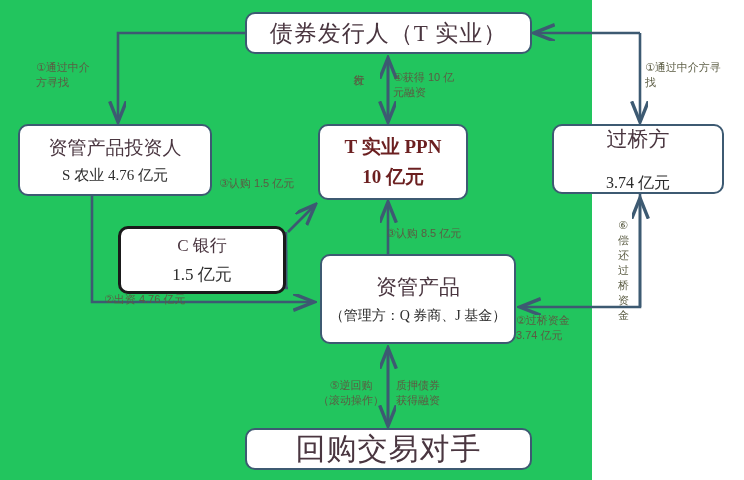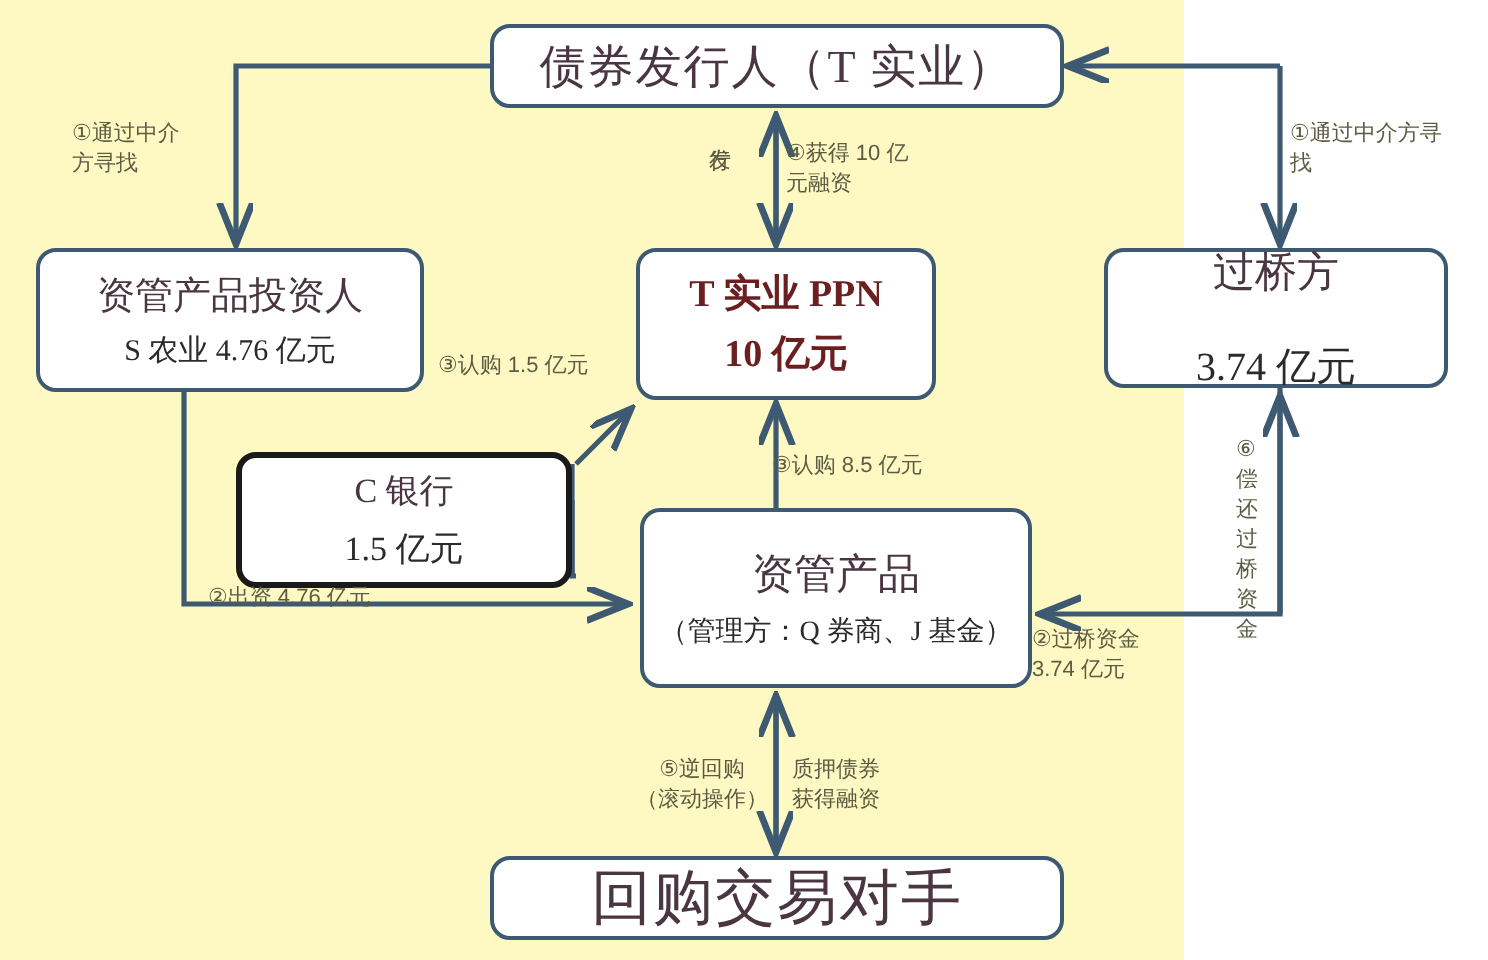--- a/index.html
+++ b/index.html
@@ -1,36 +1,36 @@
 <!DOCTYPE html>
 <html><head>
 <meta charset="utf-8">
 <style>
   html,body{margin:0;padding:0;background:#ffffff;}
   body{width:744px;height:480px;overflow:hidden;
        font-family:"Liberation Serif","DejaVu Serif",serif;}
-  #stage{position:relative;width:592px;height:480px;background:#fef9c3;}
+  #stage{position:relative;width:592px;height:480px;background:#22c55e;}
   svg.layer{position:absolute;left:0;top:0;width:744px;height:480px;}
   .node{position:absolute;box-sizing:border-box;display:flex;flex-direction:column;
         align-items:center;justify-content:center;background:#ffffff;
         border:2px solid #3d5a72;border-radius:10px;}
   .node .line1{color:#4a3640;white-space:nowrap;}
   .node .line2{color:#2b2b2b;white-space:nowrap;}
   
   #n-issuer{left:245px;top:12px;width:287px;height:42px;}
   #n-issuer .line1{font-size:23px;letter-spacing:1px;}
   #n-investor{left:18px;top:124px;width:194px;height:72px;}
   #n-investor .line1{font-size:19px;margin-bottom:5px;}
   #n-investor .line2{font-size:15px;}
   #n-ppn{left:318px;top:124px;width:150px;height:76px;}
   #n-ppn .line1{font-size:19px;font-weight:bold;color:#6b1f20;margin-bottom:4px;}
   #n-ppn .line2{font-size:19px;font-weight:bold;color:#6b1f20;}
   #n-bridge{left:552px;top:124px;width:172px;height:70px;gap:16px;}
   #n-bridge .line1{font-size:21px;margin-bottom:4px;}
-  #n-bridge .line2{font-size:20px;}
+  #n-bridge .line2{font-size:16px;}
   #n-cbank{left:118px;top:226px;width:168px;height:68px;border:3px solid #1a1a1a;}
   #n-cbank .line1{font-size:17px;margin-bottom:6px;}
   #n-cbank .line2{font-size:17px;}
   #n-amp{left:320px;top:254px;width:196px;height:90px;}
   #n-amp .line1{font-size:21px;margin-bottom:6px;}
   #n-amp .line2{font-size:14px;}
   #n-repo{left:245px;top:428px;width:287px;height:42px;}
   #n-repo .line1{font-size:30px;letter-spacing:1px;}
   
   .lbl{position:absolute;color:#5b5c43;font-size:11px;line-height:15px;

